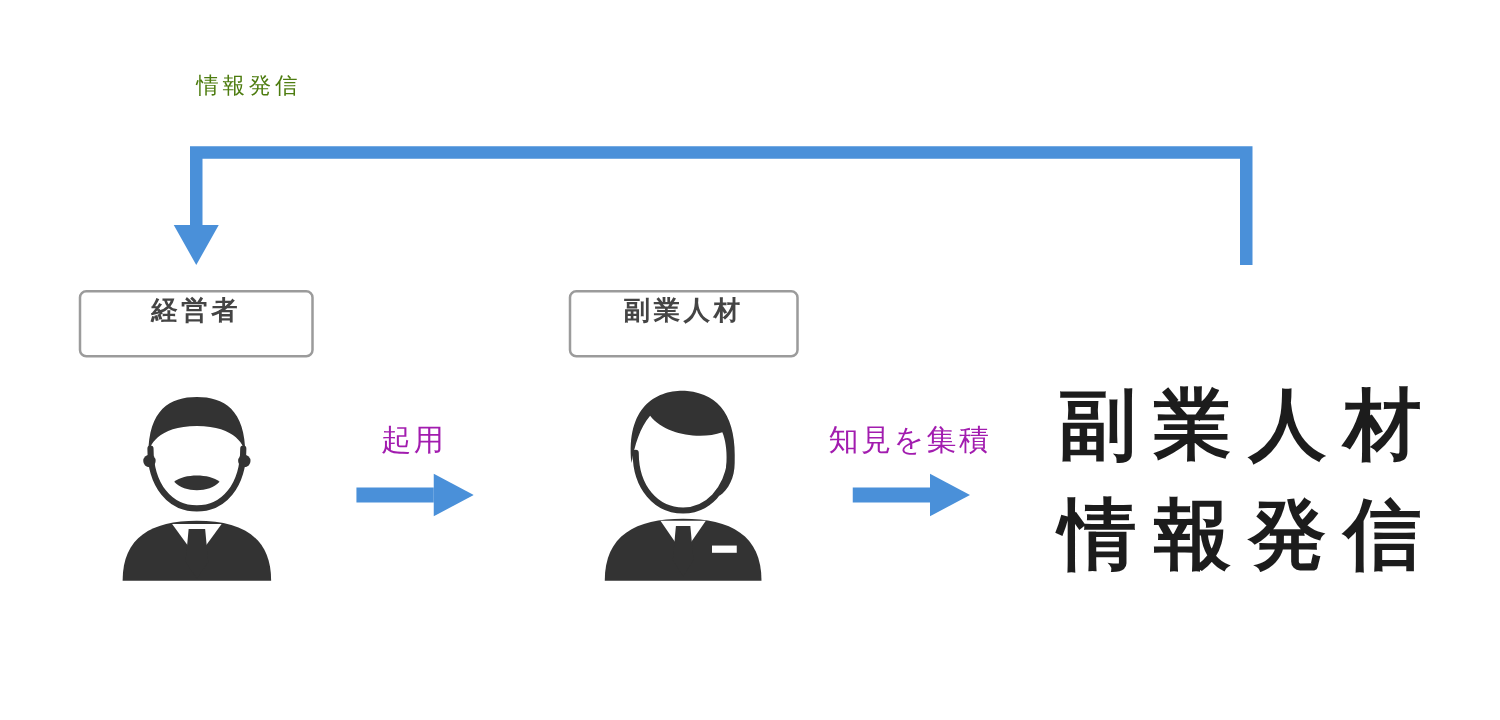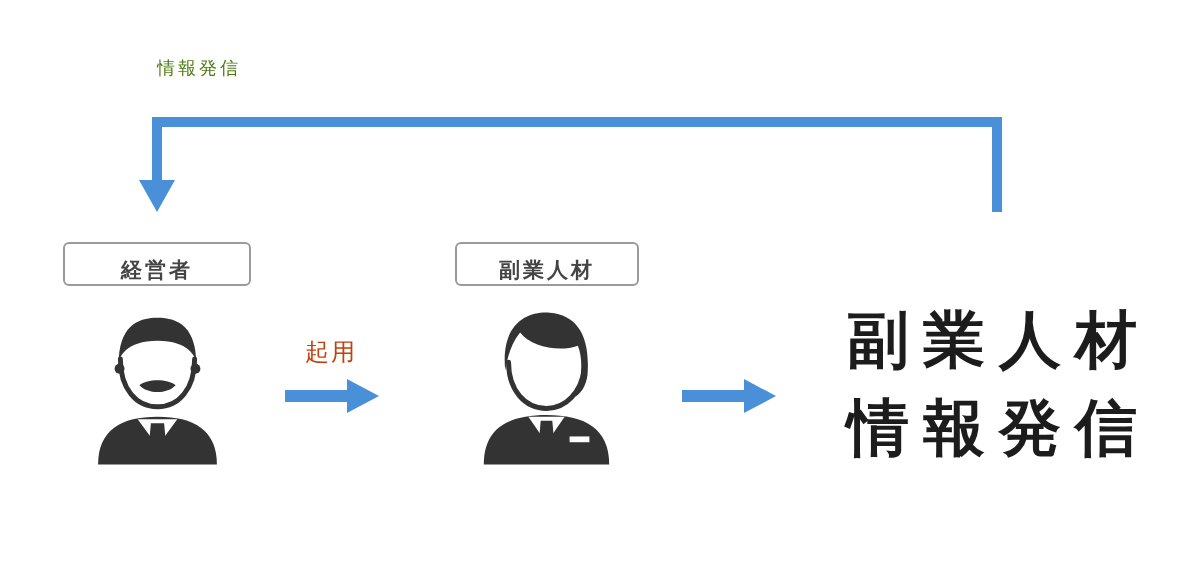--- a/index.html
+++ b/index.html
@@ -31,27 +31,27 @@
   
   .feedback-svg {
     position: absolute;
     top: 0;
     left: 0;
   }
 
   
   .node-box {
     position: absolute;
-    top: 242px;
-    height: 44px;
+    top: 232px;
+    height: 54px;
     background: #ffffff;
     border: 2px solid #9b9b9b;
     border-radius: 6px;
     display: flex;
-    align-items: flex-end;
+    align-items: flex-start;
     justify-content: center;
     font-size: 21px;
     font-weight: bold;
     letter-spacing: 3px;
     color: #444444;
   }
   .node-box--1 { left: 63px;  width: 188px; }
   .node-box--2 { left: 455px; width: 184px; }
   .node-box--3 { left: 840px; width: 291px; }
 
@@ -63,21 +63,21 @@
   
   .h-arrow { position: absolute; top: 377px; }
   .h-arrow--1 { left: 285px; }
   .h-arrow--2 { left: 682px; }
   .arrow-label {
     position: absolute;
     top: 336px;
     text-align: center;
     font-size: 24px;
     letter-spacing: 2px;
-    color: #c2410c;
+    color: #a21caf;
   }
   .arrow-label--1 { left: 265px; width: 132px; }
   .arrow-label--2 { left: 632px; width: 192px; }
 
   
   .logo {
     position: absolute;
     left: 838px;
     top: 296px;
     width: 322px;
@@ -147,20 +147,21 @@
 
     <path d="M54 76 C54 110 74 132 100 132 C124 132 142 112 146 84" fill="none" stroke="#333333" stroke-width="6" stroke-linecap="round"></path>
   </svg>
 
   <div class="arrow-label arrow-label--1">起用</div>
   <svg class="h-arrow h-arrow--1" width="94" height="38" viewBox="0 0 94 38" aria-hidden="true">
     <rect x="0" y="13" width="62" height="12" fill="#4a90d9"></rect>
     <polygon points="62,2 94,19 62,36" fill="#4a90d9"></polygon>
   </svg>
 
+  <div class="arrow-label arrow-label--2">知見を集積</div>
   <svg class="h-arrow h-arrow--2" width="94" height="38" viewBox="0 0 94 38" aria-hidden="true">
     <rect x="0" y="13" width="62" height="12" fill="#4a90d9"></rect>
     <polygon points="62,2 94,19 62,36" fill="#4a90d9"></polygon>
   </svg>
 
   <div class="logo">
     <span class="logo-line">副業人材</span>
     <span class="logo-line">情報発信</span>
   </div>
 

